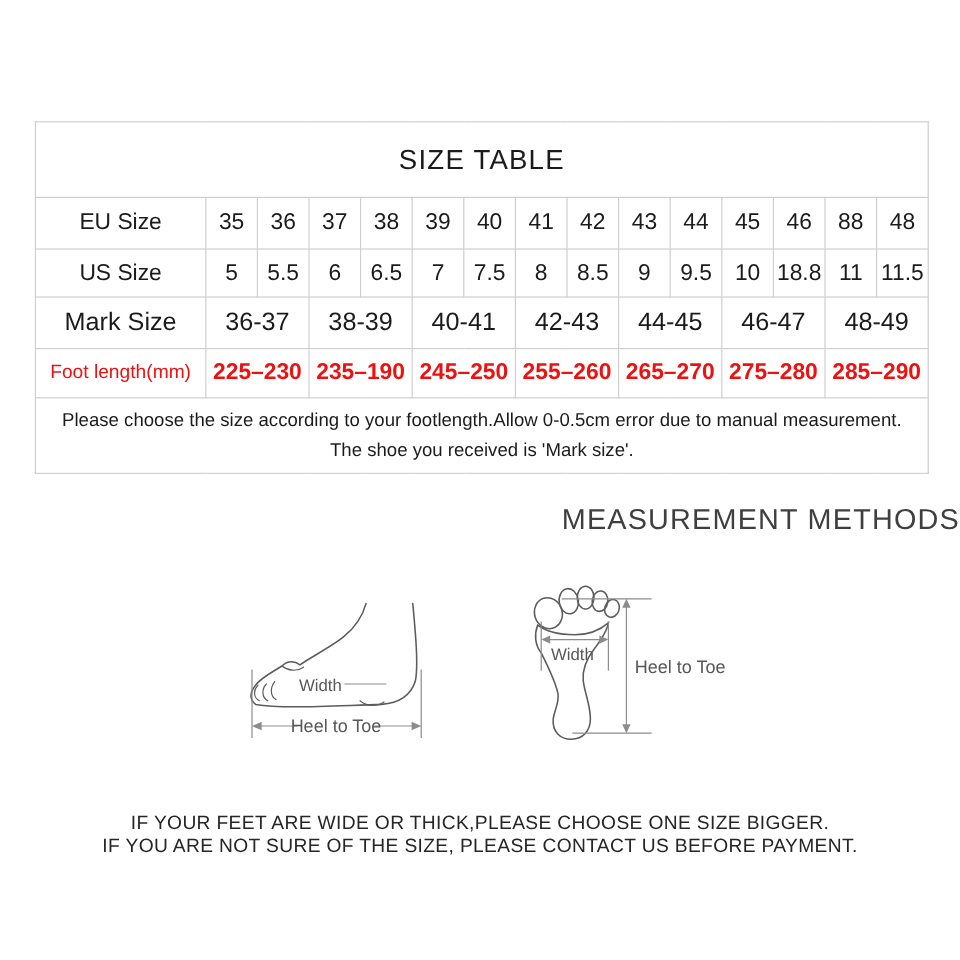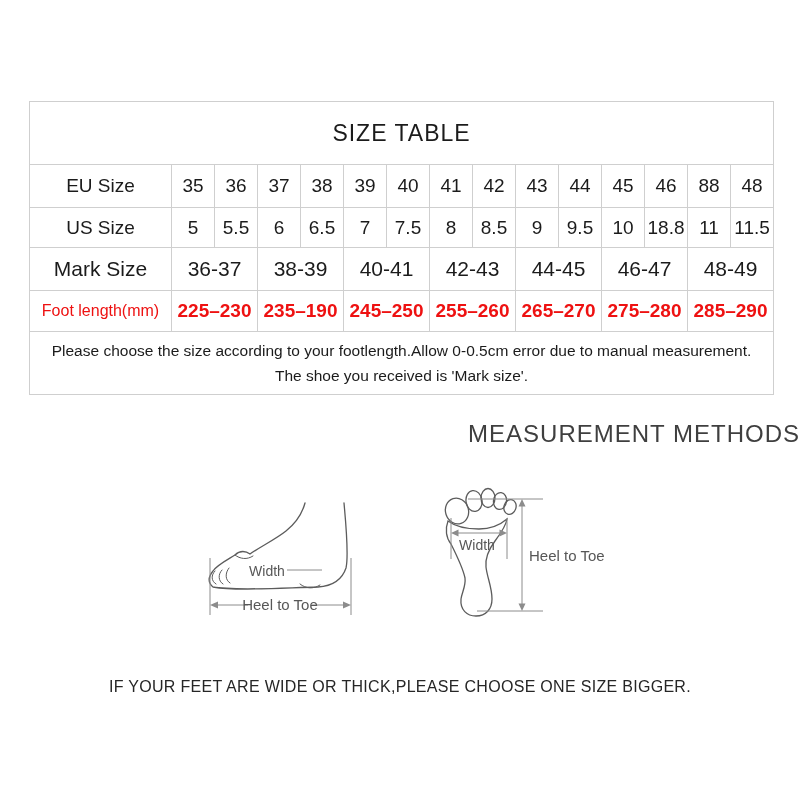--- a/index.html
+++ b/index.html
@@ -235,14 +235,15 @@
       <polygon points="21,53 28.5,49.5 28.5,56.5"></polygon>
       <polygon points="77,53 69.5,49.5 69.5,56.5"></polygon>
       <polygon points="92,19 88.5,26.5 95.5,26.5"></polygon>
       <polygon points="92,131 88.5,123.5 95.5,123.5"></polygon>
     </g>
     <text x="47" y="70" font-size="14" text-anchor="middle">Width</text>
     <text x="99" y="81" font-size="15" text-anchor="start">Heel to Toe</text>
   </svg>
 
   <div class="footer-line footer-line-1">IF YOUR FEET ARE WIDE OR THICK,PLEASE CHOOSE ONE SIZE BIGGER.</div>
+  <div class="footer-line footer-line-2">IF YOU ARE NOT SURE OF THE SIZE, PLEASE CONTACT US BEFORE PAYMENT.</div>
 
 </div>
 
 </body></html>

